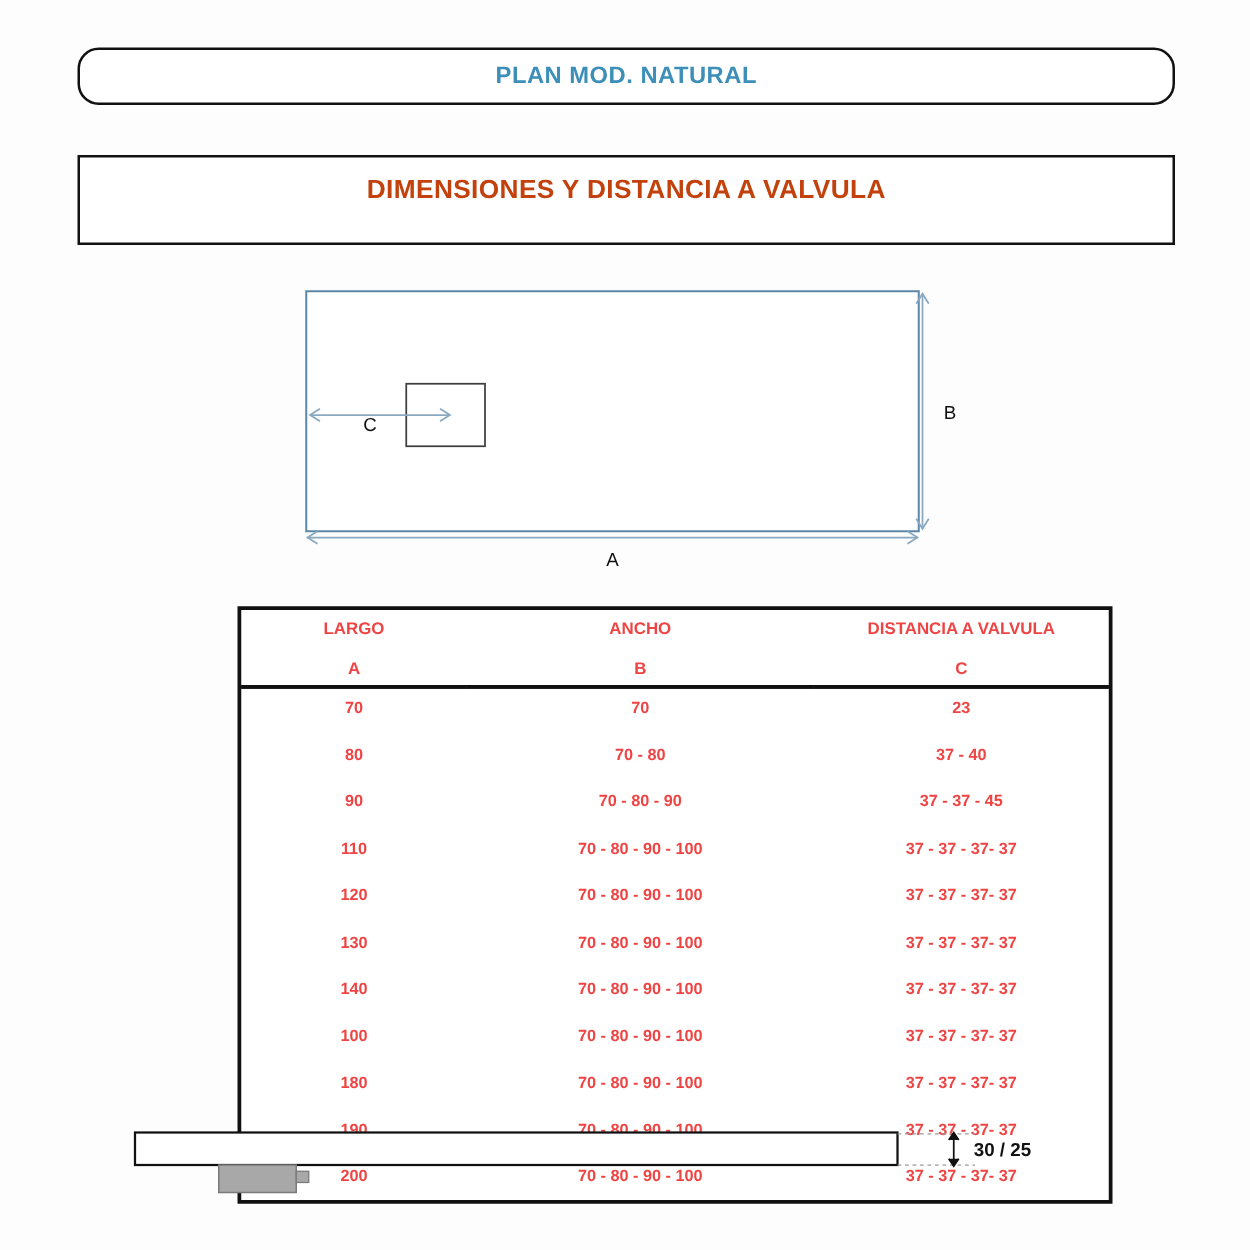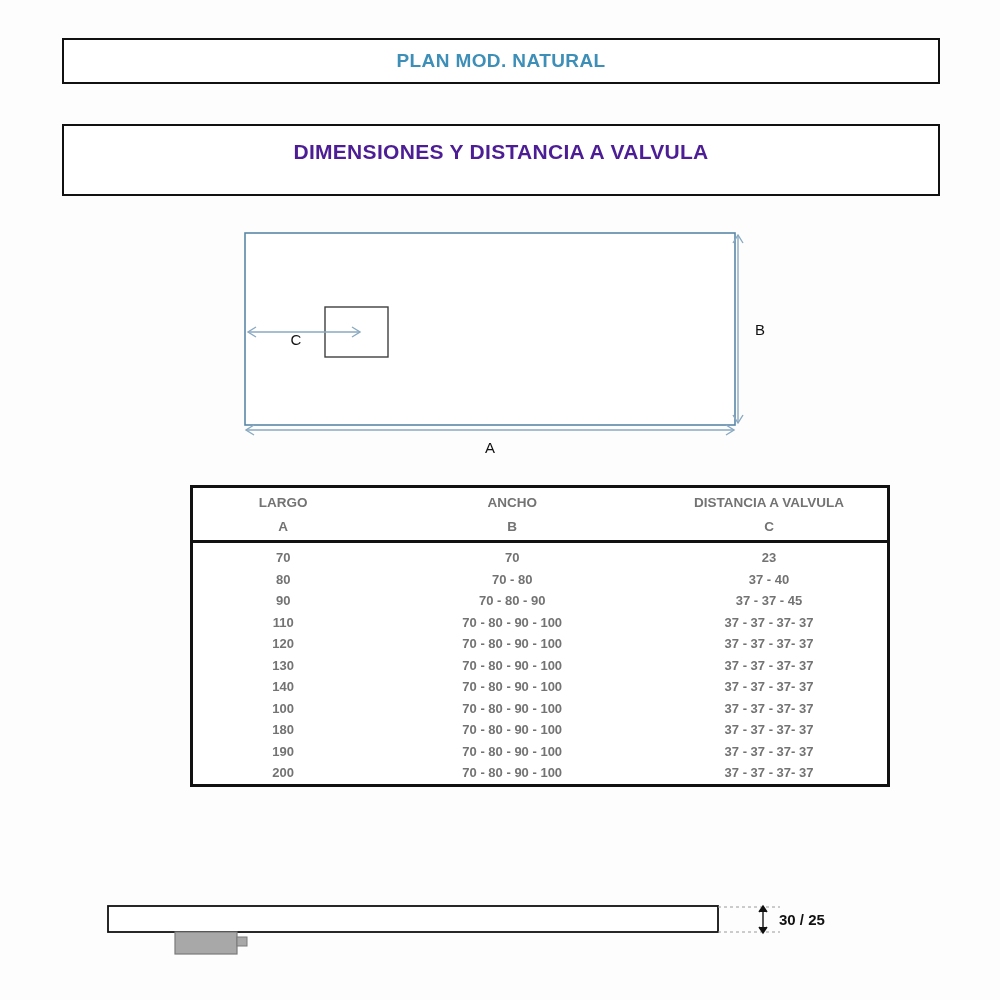--- a/index.html
+++ b/index.html
@@ -32,37 +32,38 @@
     display: flex;
     align-items: center;
     justify-content: center;
     box-sizing: border-box;
   }
   #banner-plan {
     left: 62px;
     top: 38px;
     width: 878px;
     height: 46px;
+    border-radius: 17px;
   }
   #banner-plan .banner-text {
     color: #3d8fb8;
     font-size: 19px;
     font-weight: bold;
     letter-spacing: 0.4px;
   }
   #banner-dim {
     left: 62px;
     top: 124px;
     width: 878px;
     height: 72px;
     align-items: flex-start;
     padding-top: 14px;
   }
   #banner-dim .banner-text {
-    color: #4c1d95;
+    color: #c2410c;
     font-size: 21px;
     font-weight: bold;
     letter-spacing: 0.3px;
   }
 
   
   #plan-drawing {
     position: absolute;
     left: 200px;
     top: 225px;
@@ -89,22 +90,22 @@
     box-sizing: border-box;
   }
   #spec-table table {
     width: 100%;
     border-collapse: collapse;
   }
   #spec-table th, #spec-table td {
     text-align: center;
     font-size: 13px;
     font-weight: bold;
-    color: #737373;
-    padding: 0;
+    color: #ef4444;
+    padding: 8px;
     line-height: 19px;
   }
   #spec-table thead th {
     font-size: 13.5px;
     padding-top: 5px;
   }
   #spec-table thead tr.sub th {
     padding-bottom: 4px;
     border-bottom: 3px solid #111;
   }

